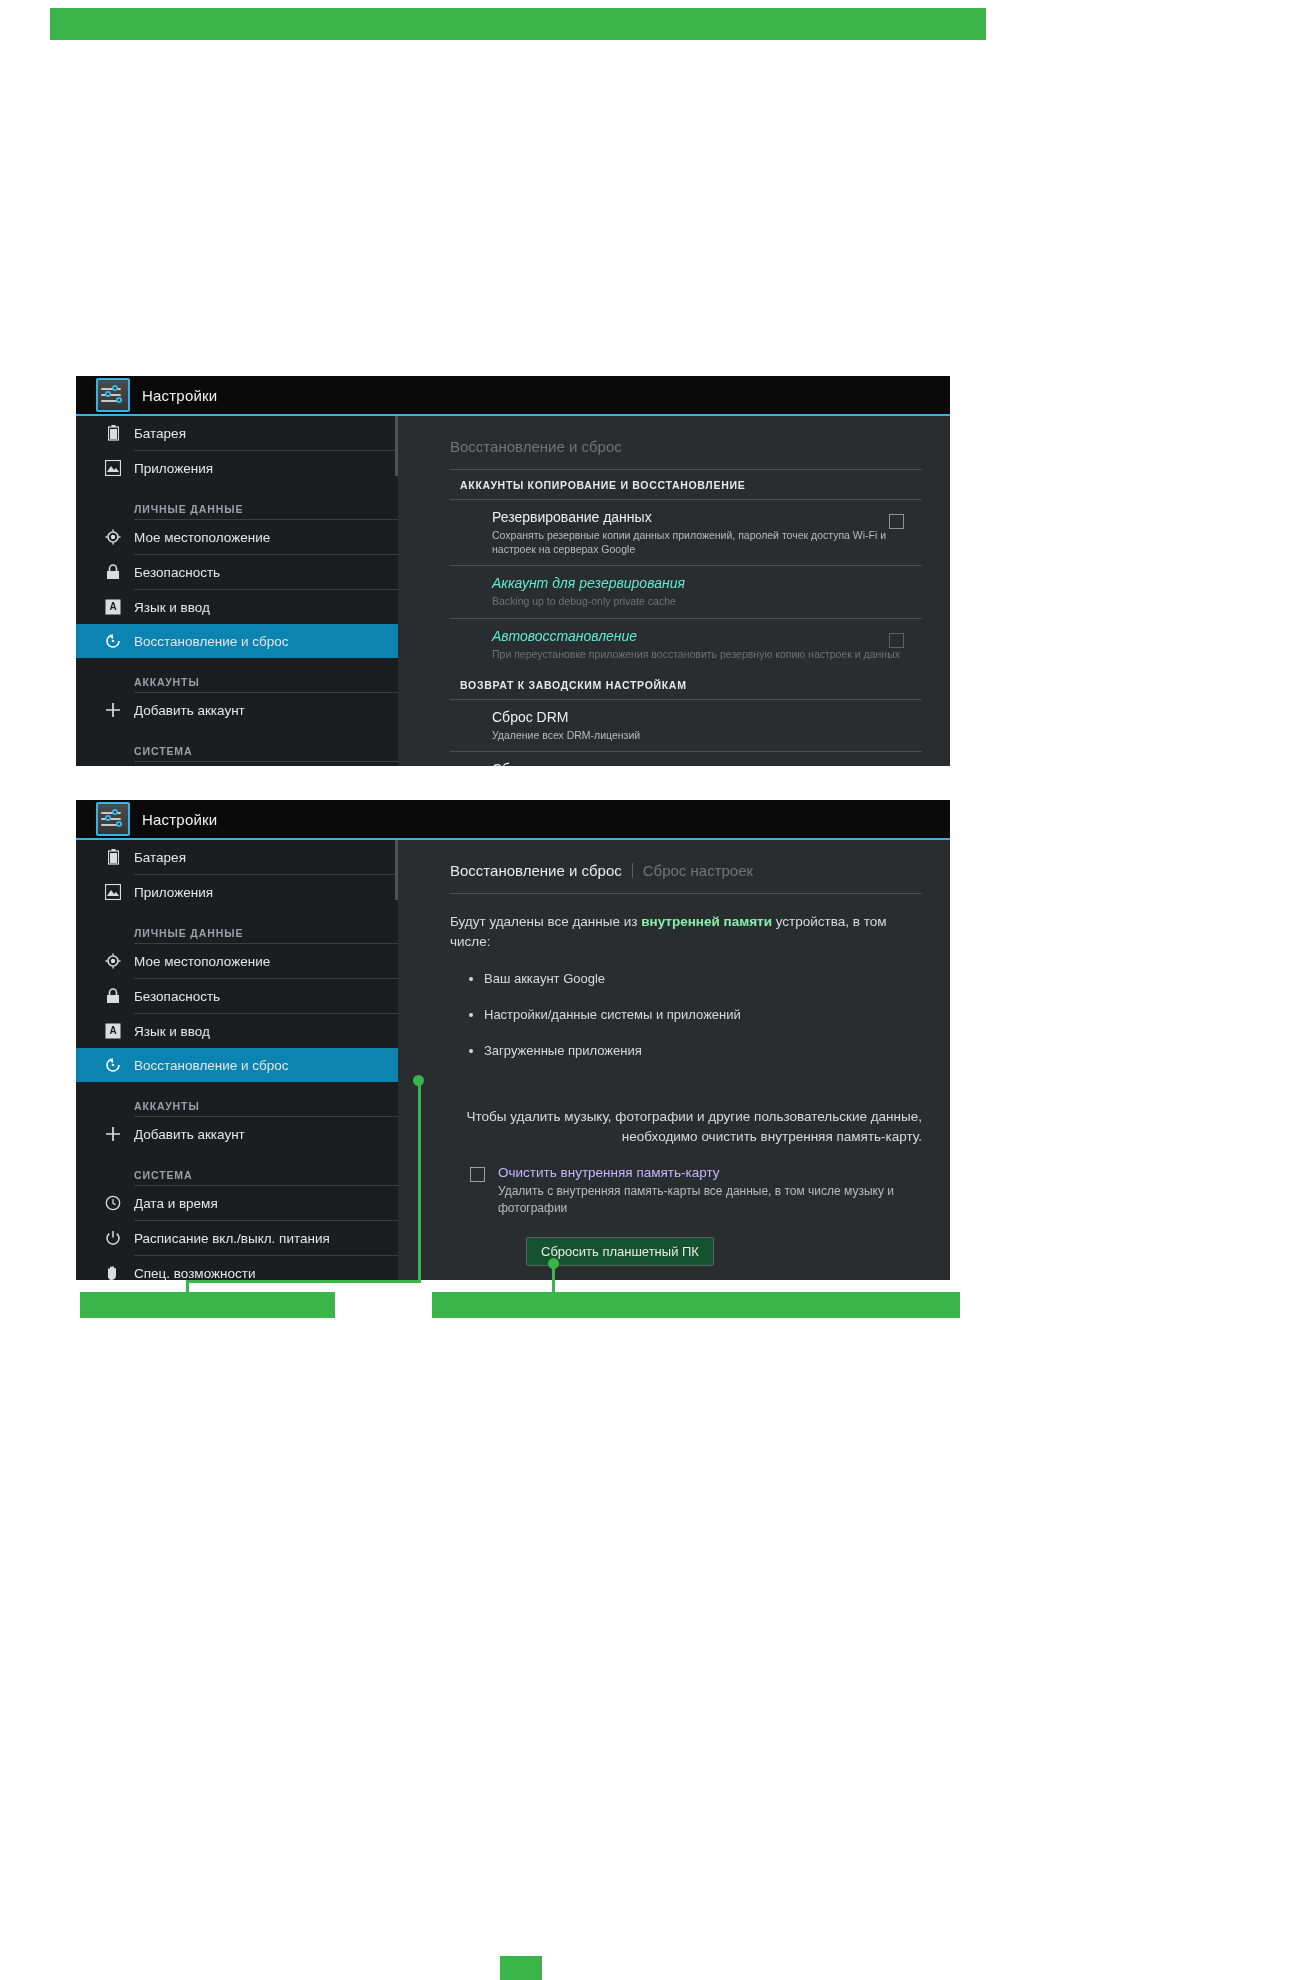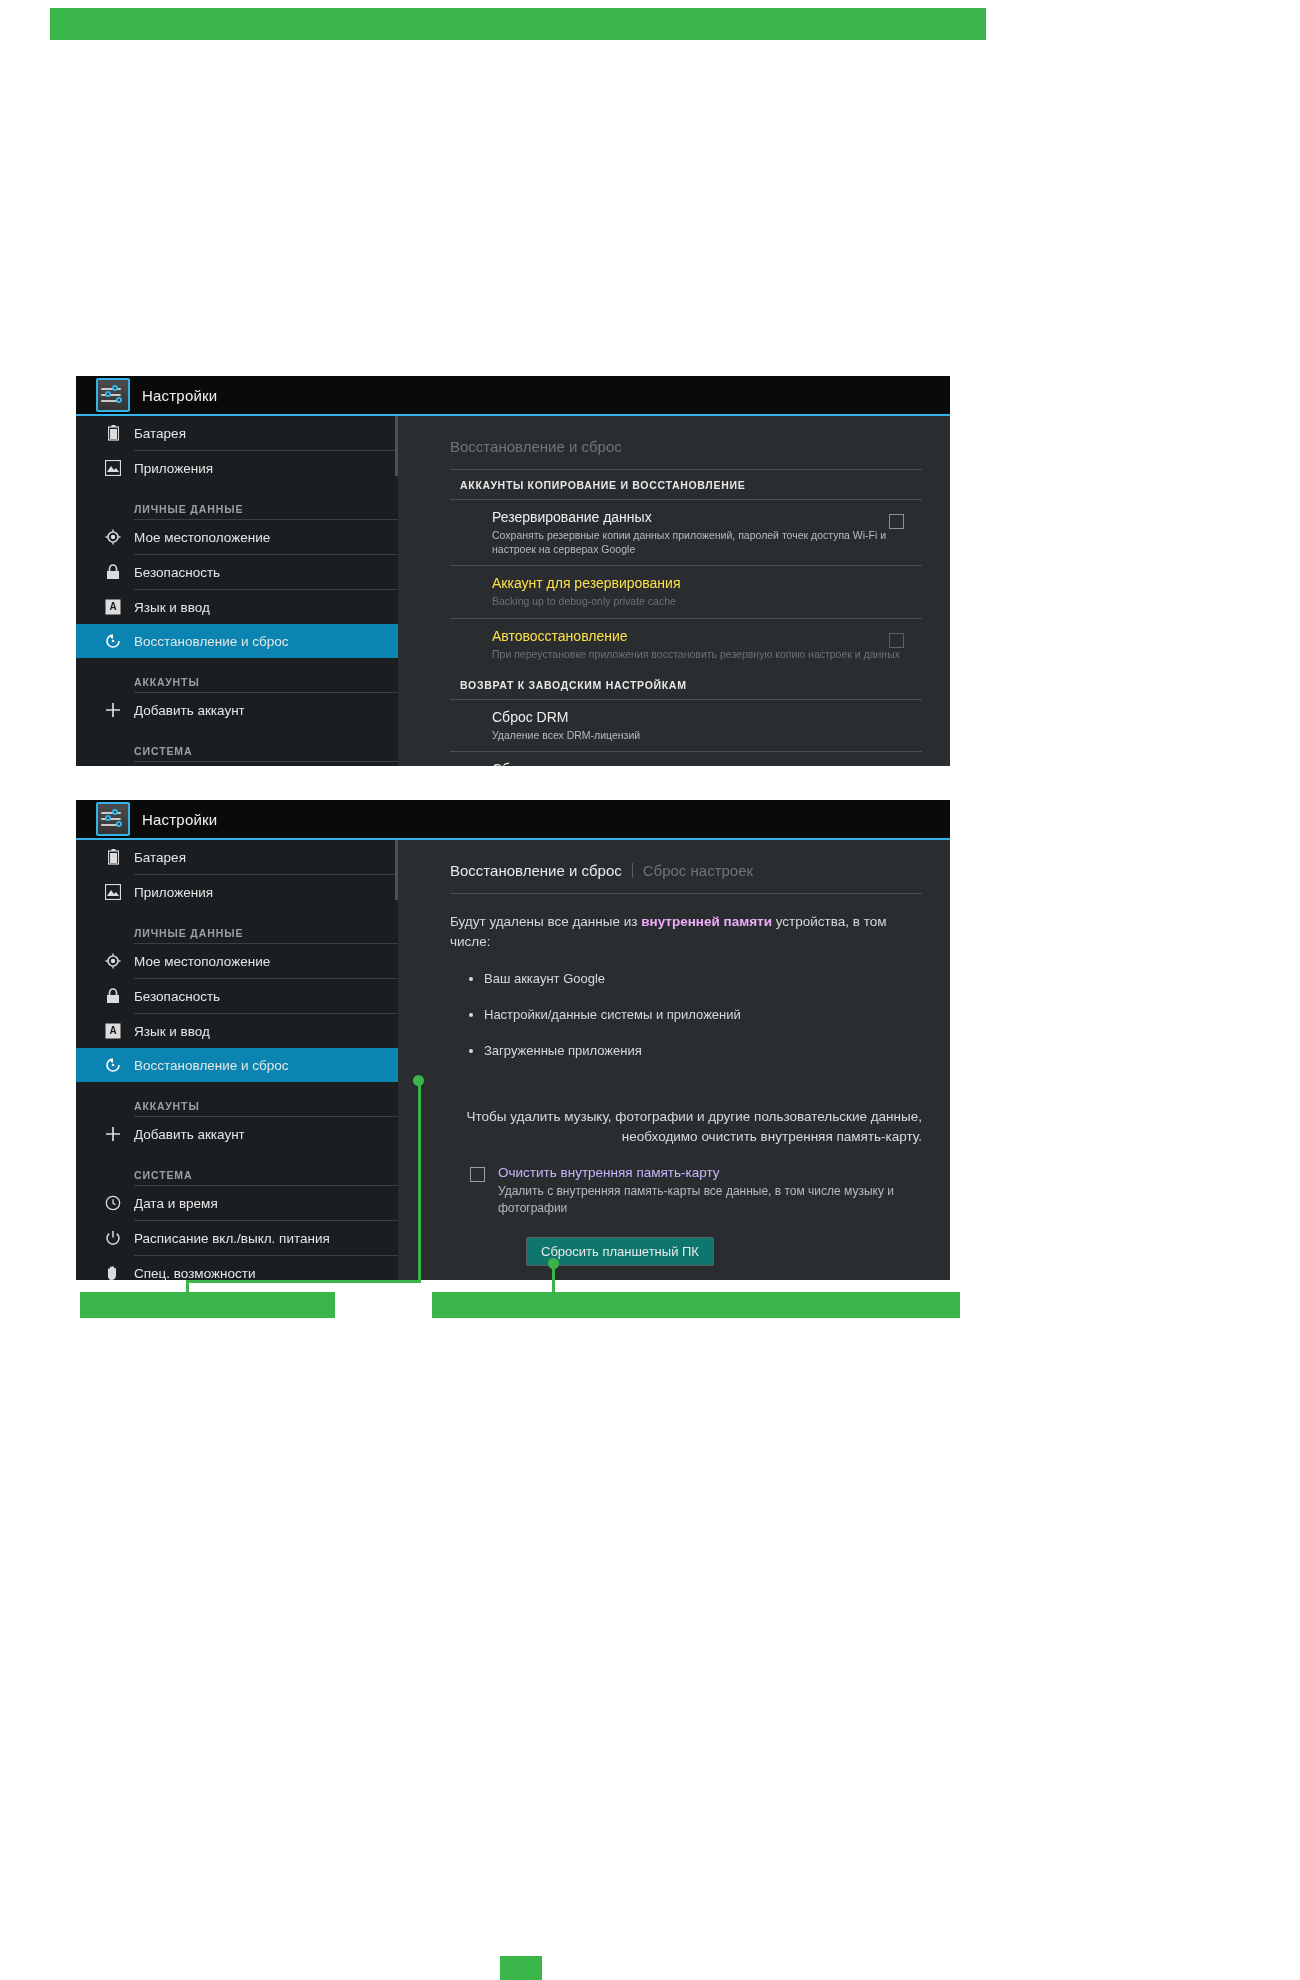--- a/index.html
+++ b/index.html
@@ -46,37 +46,37 @@
   .content{flex:1;background:#2a2d2f;position:relative;padding-left:52px;padding-right:28px;}
   .c-title{font-size:15px;padding-top:22px;padding-bottom:14px;}
   .c-title .dim{color:#6f7477;}
   .c-title .bright{color:#eaeaea;}
   .c-title .divider{display:inline-block;width:1px;height:15px;background:#5a5f62;vertical-align:-2px;margin:0 10px;}
   .hr{height:1px;background:#4a4f52;}
   .sec-head{color:#e8e8e8;font-size:10.5px;font-weight:bold;letter-spacing:.7px;padding:9px 0 8px 10px;}
   .row{padding:9px 0 9px 42px;position:relative;}
   .row .t{font-size:14px;color:#f0f0f0;margin-bottom:3px;}
   .row .s{font-size:10.5px;color:#b6bbbe;line-height:1.35;}
-  .row.disabled .t{color:#fde047;}
+  .row.disabled .t{color:#5eead4;font-style:italic;}
   .row.disabled .s{color:#6d7174;}
   .cbox{position:absolute;right:18px;top:14px;width:13px;height:13px;border:1px solid #8b9194;background:transparent;}
   .cbox.dim{border-color:#5d6265;}
 
   
   .body-txt{color:#d6dadd;font-size:13.5px;line-height:1.5;padding-top:18px;}
-  .body-txt b{color:#f0abfc;}
+  .body-txt b{color:#86efac;}
   .bullets{margin:16px 0 0 0;padding-left:18px;color:#d6dadd;font-size:13px;line-height:1.55;}
   .bullets li{margin:16px;}
   .para2{color:#d6dadd;font-size:13.5px;line-height:1.5;padding-top:30px;text-align:right;}
   .wipe-row{margin-top:18px;position:relative;padding-left:48px;}
   .wipe-row .t{font-size:13.5px;color:#c4b5fd;margin-bottom:3px;}
   .wipe-row .s{font-size:12px;color:#b6bbbe;line-height:1.4;}
   .wipe-cb{position:absolute;left:20px;top:2px;width:13px;height:13px;border:1px solid #9aa0a3;}
 
-  .reset-btn{position:absolute;left:128px;bottom:14px;background:#0f766e;border:1px solid #5a6064;color:#eaeaea;font-size:13px;padding:6px 14px;border-radius:2px;}
+  .reset-btn{position:absolute;left:128px;bottom:14px;background:#14532d;border:1px solid #5a6064;color:#eaeaea;font-size:13px;padding:6px 14px;border-radius:2px;}
 </style>
 </head>
 <body>
 
 <div class="green-bar" id="top-green-bar"></div>
 <div class="green-bar" id="bottom-green-left"></div>
 <div class="green-bar" id="bottom-green-right"></div>
 <div class="green-bar" id="page-footer-bar"></div>
 
 <div class="android-window" id="win1" style="left:76px;top:376px;width:874px;height:390px;">

